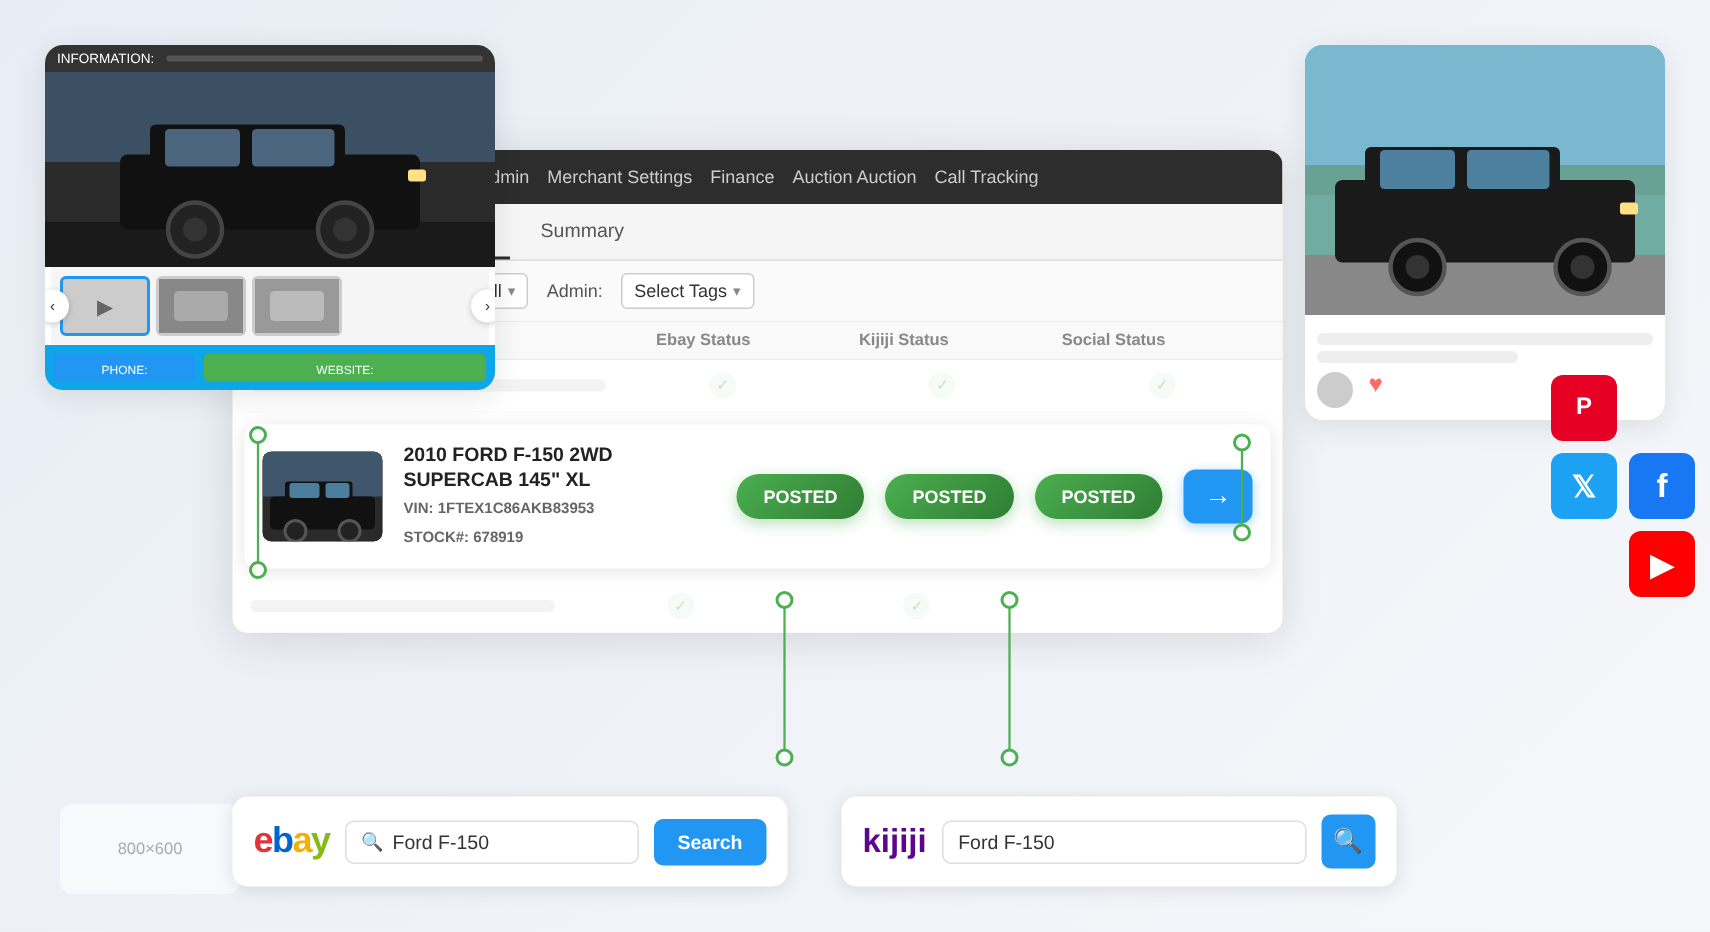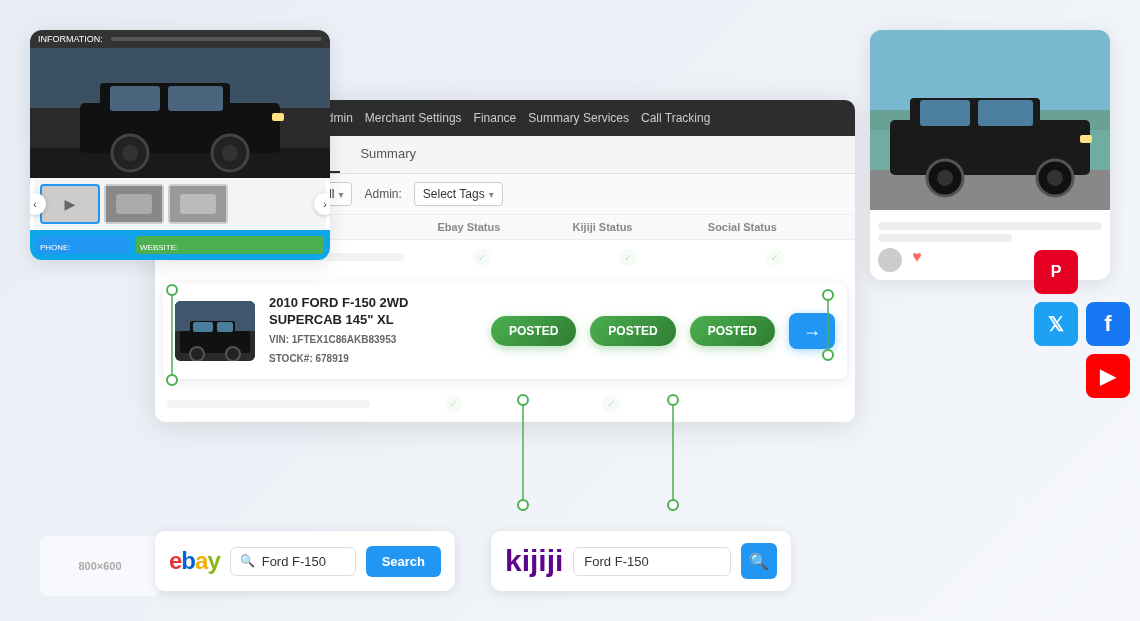--- a/index.html
+++ b/index.html
@@ -181,20 +181,21 @@
     .left-card {
       position: absolute;
       top: 30px;
       left: 30px;
       width: 300px;
       background: #fff;
       border-radius: 12px;
       box-shadow: 0 4px 20px rgba(0,0,0,0.1);
       overflow: hidden;
       z-index: 6;
+      text-align: center;
     }
     .left-card-header {
       background: #333;
       color: #fff;
       font-size: 9px;
       padding: 4px 8px;
       display: flex;
       align-items: center;
       gap: 8px;
     }
@@ -310,21 +311,21 @@
     .social-btn.pinterest { background: #e60023; font-size: 16px; }
     .social-btn.twitter { background: #1da1f2; }
     .social-btn.facebook { background: #1877f2; font-size: 22px; }
     .social-btn.youtube { background: #ff0000; }
 
     
     .bottom-bars {
       position: absolute;
       bottom: 30px;
       left: 155px;
-      width: 636px;
+      width: 776px;
       display: flex;
       gap: 36px;
       z-index: 10;
     }
     .search-bar-card {
       flex: 1;
       background: #fff;
       border-radius: 10px;
       box-shadow: 0 2px 12px rgba(0,0,0,0.1);
       padding: 12px 14px;
@@ -335,21 +336,21 @@
     .ebay-logo {
       font-size: 24px;
       font-weight: bold;
       letter-spacing: -1px;
     }
     .ebay-logo .e { color: #e53238; }
     .ebay-logo .b { color: #0064d2; }
     .ebay-logo .a { color: #f5af02; }
     .ebay-logo .y { color: #86b817; }
     .kijiji-logo {
-      font-size: 30px;
+      font-size: 22px;
       font-weight: bold;
       color: #5c068c;
     }
     .search-input-wrap {
       flex: 1;
       display: flex;
       align-items: center;
       border: 1px solid #ddd;
       border-radius: 6px;
       padding: 6px 10px;
@@ -395,21 +396,21 @@
     .bottom-left-bg {
       bottom: 25px;
       left: 40px;
       width: 120px;
       height: 60px;
       display: flex;
       align-items: center;
       justify-content: center;
       font-size: 11px;
       color: #aaa;
-      font-weight: bold;
+      font-weight: normal;
     }
 
     
     .faded-rows {
       padding: 0 8px;
     }
     .faded-row {
       display: flex;
       align-items: center;
       padding: 8px 4px;
@@ -548,21 +549,21 @@
 
   <div class="admin-panel">
 
     <div class="nav-bar">
       <span>Tools</span>
       <span>Settings</span>
       <span>Webmail</span>
       <span>Admin</span>
       <span>Merchant Settings</span>
       <span>Finance</span>
-      <span>Summary Services</span>
+      <span>Auction Auction</span>
       <span>Call Tracking</span>
     </div>
 
     <div class="tab-bar">
       <div class="tab-item">Preview</div>
       <div class="tab-item active">Reports</div>
       <div class="tab-item">Summary</div>
     </div>
 
     <div class="filter-bar">

